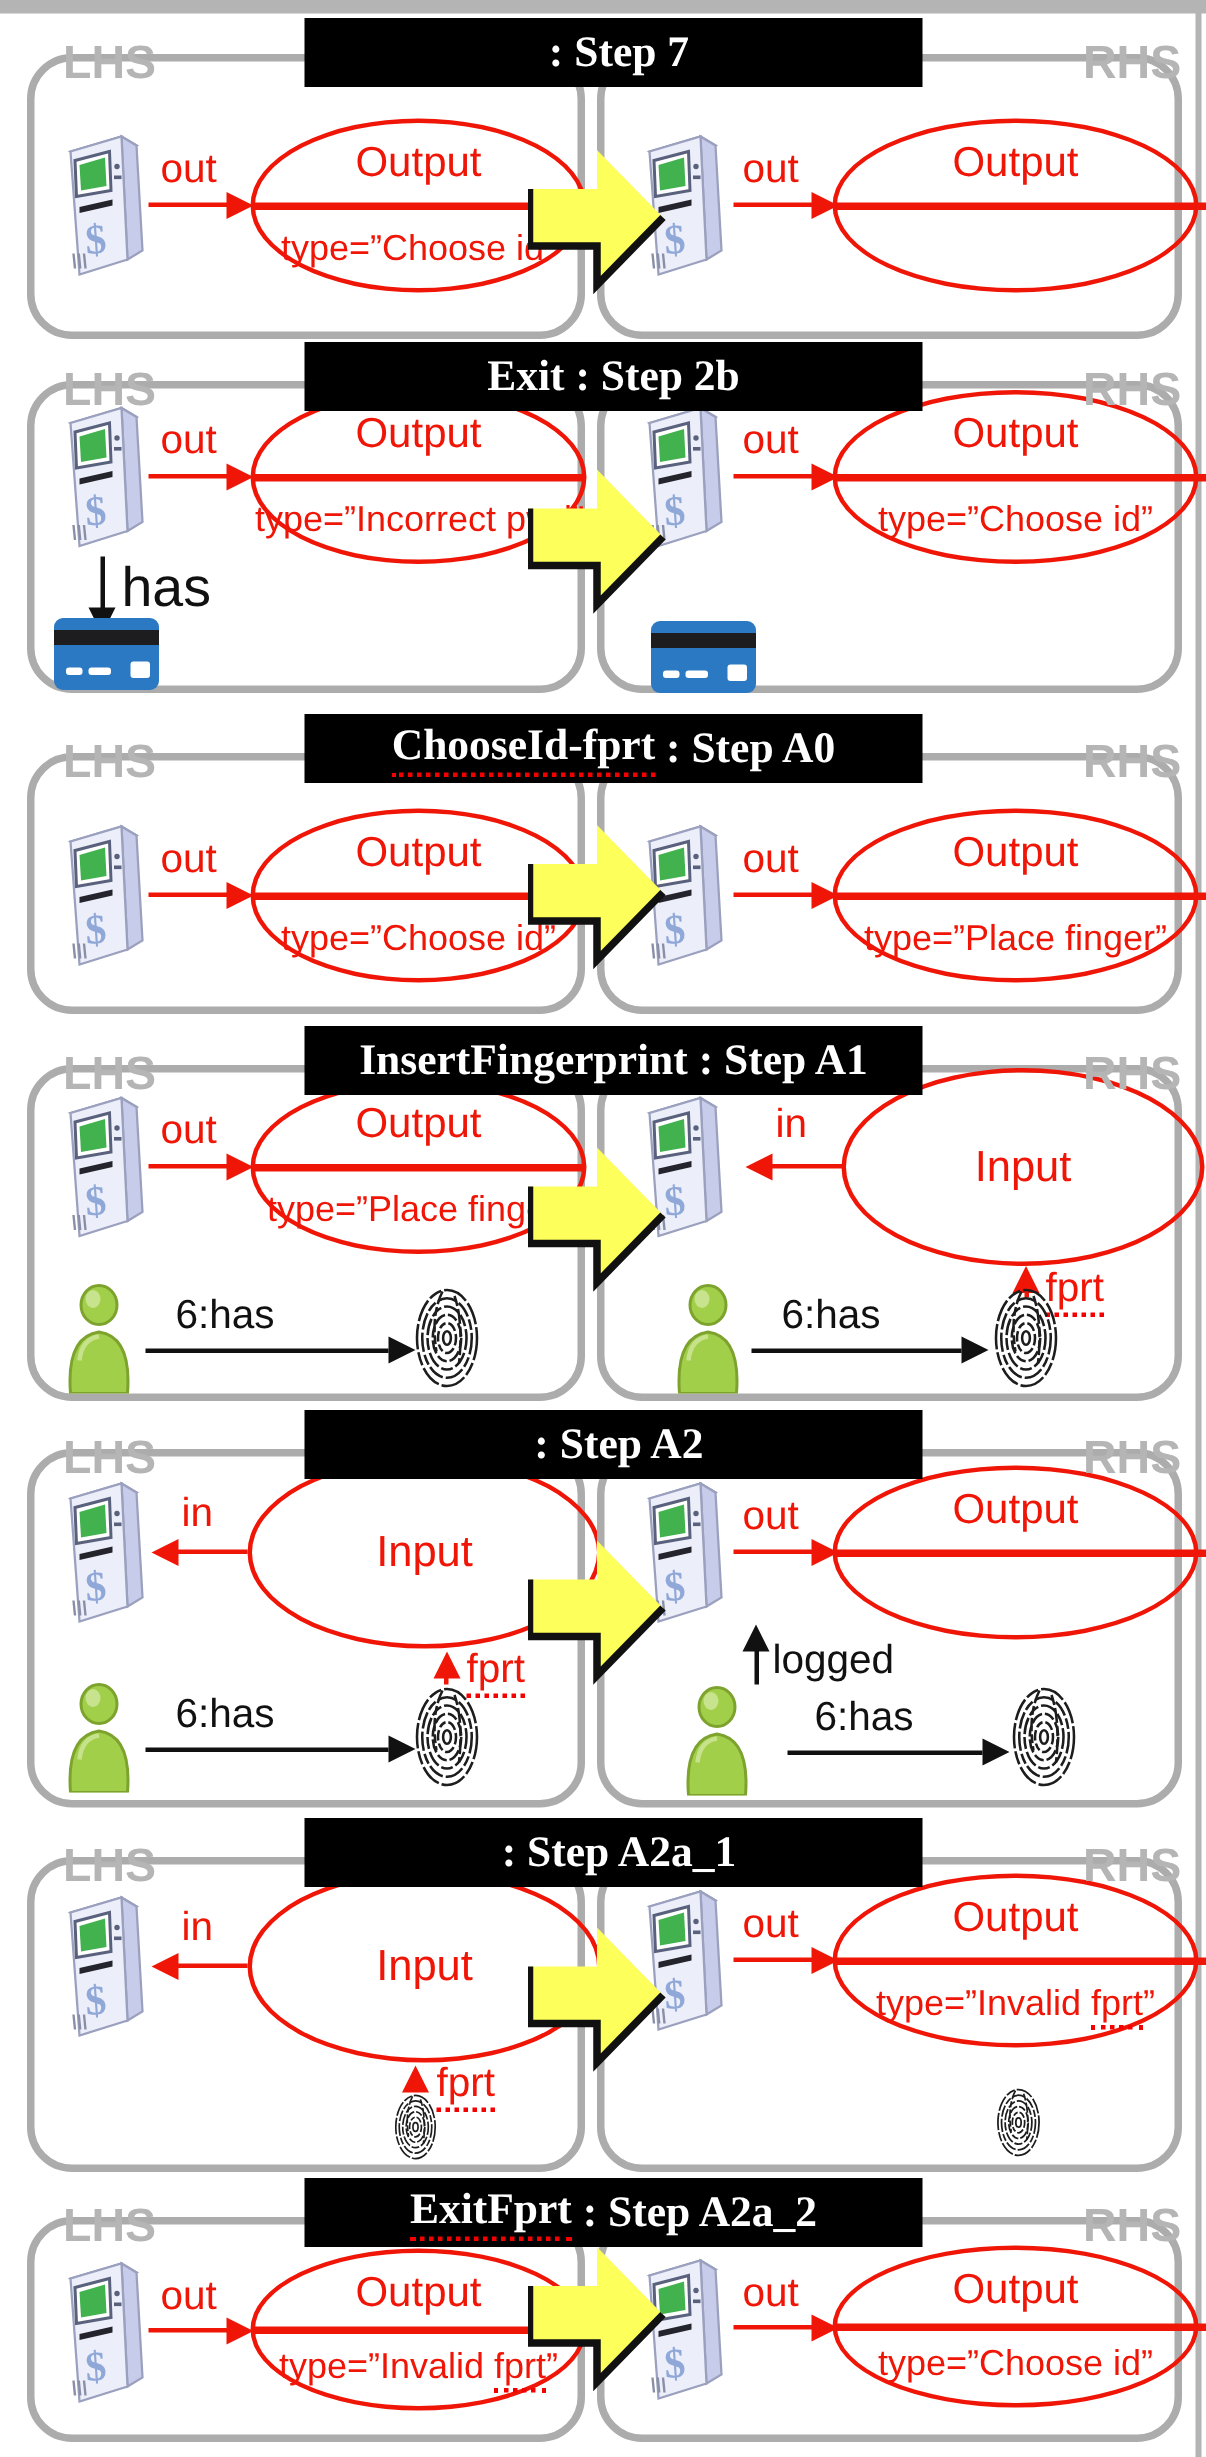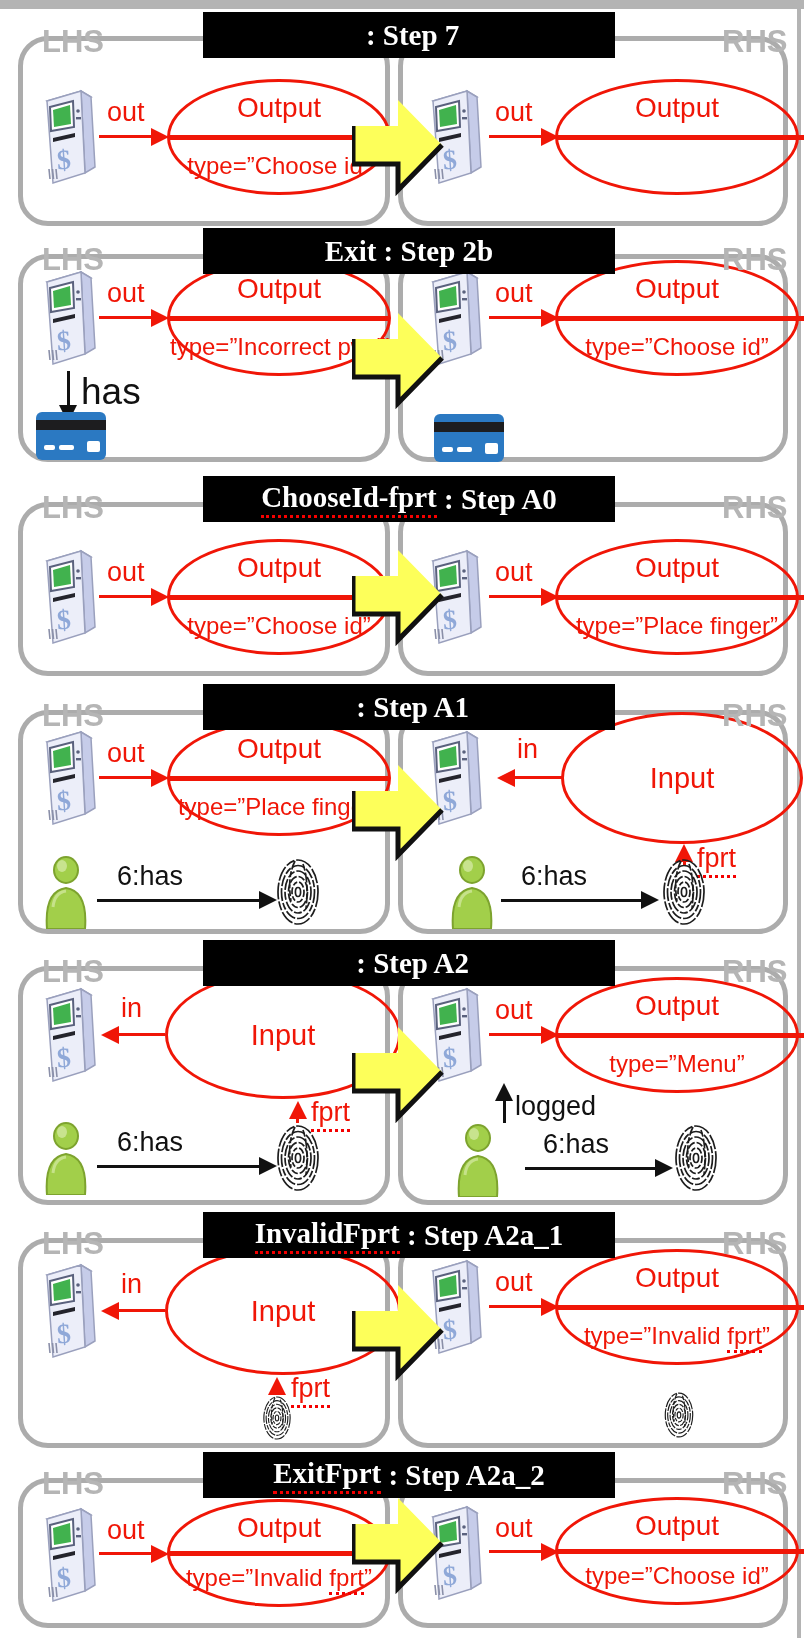--- a/index.html
+++ b/index.html
@@ -258,20 +258,21 @@
         <use href="#person"></use>
       </svg>
     <div class="bl" style="left:118px;top:146px">6:has</div>
     <div class="hline bk" style="left:98px;top:184px;width:140px"></div>
     <div class="ah-r bkh" style="left:238px;top:176px"></div>
     <svg class="abs" style="left:258px;top:142px;width:46px;height:70px">
         <use href="#fprint"></use>
       </svg>
   </div>
   <div class="ptitle" style="top:684px">
+    <span>InsertFingerprint</span>
       <span> : </span>
       <span>Step A1</span>
   </div>
   <svg class="abs yarrow" style="left:352px;top:758px">
       <use href="#blockarrow"></use>
     </svg>
 
   <div class="plabel" style="left:42px;top:954px">LHS</div>
   <div class="plabel" style="left:722px;top:954px">RHS</div>
   <div class="panel" style="left:18px;top:966px;width:372px;height:239px">
@@ -300,21 +301,20 @@
   <div class="panel" style="left:398px;top:966px;width:390px;height:239px">
     <svg class="abs" style="left:18px;top:8px;width:64px;height:104px">
         <use href="#atm"></use>
       </svg>
     <div class="lbl" style="left:92px;top:24px">out</div>
     <div class="hline" style="left:86px;top:62px;width:56px"></div>
     <div class="ah-r" style="left:138px;top:55px"></div>
     <div class="enode" style="left:152px;top:6px;width:244px;height:116px">
       <div class="etop">Output</div>
       <div class="emid emid-x"></div>
-      <div class="ebot"><span>type=”Menu”</span></div>
     </div>
     <div class="ah-u bkh" style="left:92px;top:112px"></div>
     <div class="vline bk" style="left:100px;top:128px;height:24px"></div>
     <div class="bl" style="left:112px;top:120px">logged</div>
     <svg class="abs" style="left:48px;top:152px;width:54px;height:74px">
         <use href="#person"></use>
       </svg>
     <div class="bl" style="left:140px;top:158px">6:has</div>
     <div class="hline bk" style="left:122px;top:196px;width:130px"></div>
     <div class="ah-r bkh" style="left:252px;top:188px"></div>
@@ -358,21 +358,20 @@
     <div class="enode" style="left:152px;top:6px;width:244px;height:116px">
       <div class="etop">Output</div>
       <div class="emid emid-x"></div>
       <div class="ebot"><span>type=”Invalid </span><span class="sq">fprt</span><span>”</span></div>
     </div>
     <svg class="abs" style="left:254px;top:148px;width:44px;height:48px">
         <use href="#fprint"></use>
       </svg>
   </div>
   <div class="ptitle" style="top:1212px">
-    <span class="sq">InvalidFprt</span>
       <span> : </span>
       <span>Step A2a_1</span>
   </div>
   <svg class="abs yarrow" style="left:352px;top:1278px">
       <use href="#blockarrow"></use>
     </svg>
 
   <div class="plabel" style="left:42px;top:1466px">LHS</div>
   <div class="plabel" style="left:722px;top:1466px">RHS</div>
   <div class="panel" style="left:18px;top:1478px;width:372px;height:150px">

